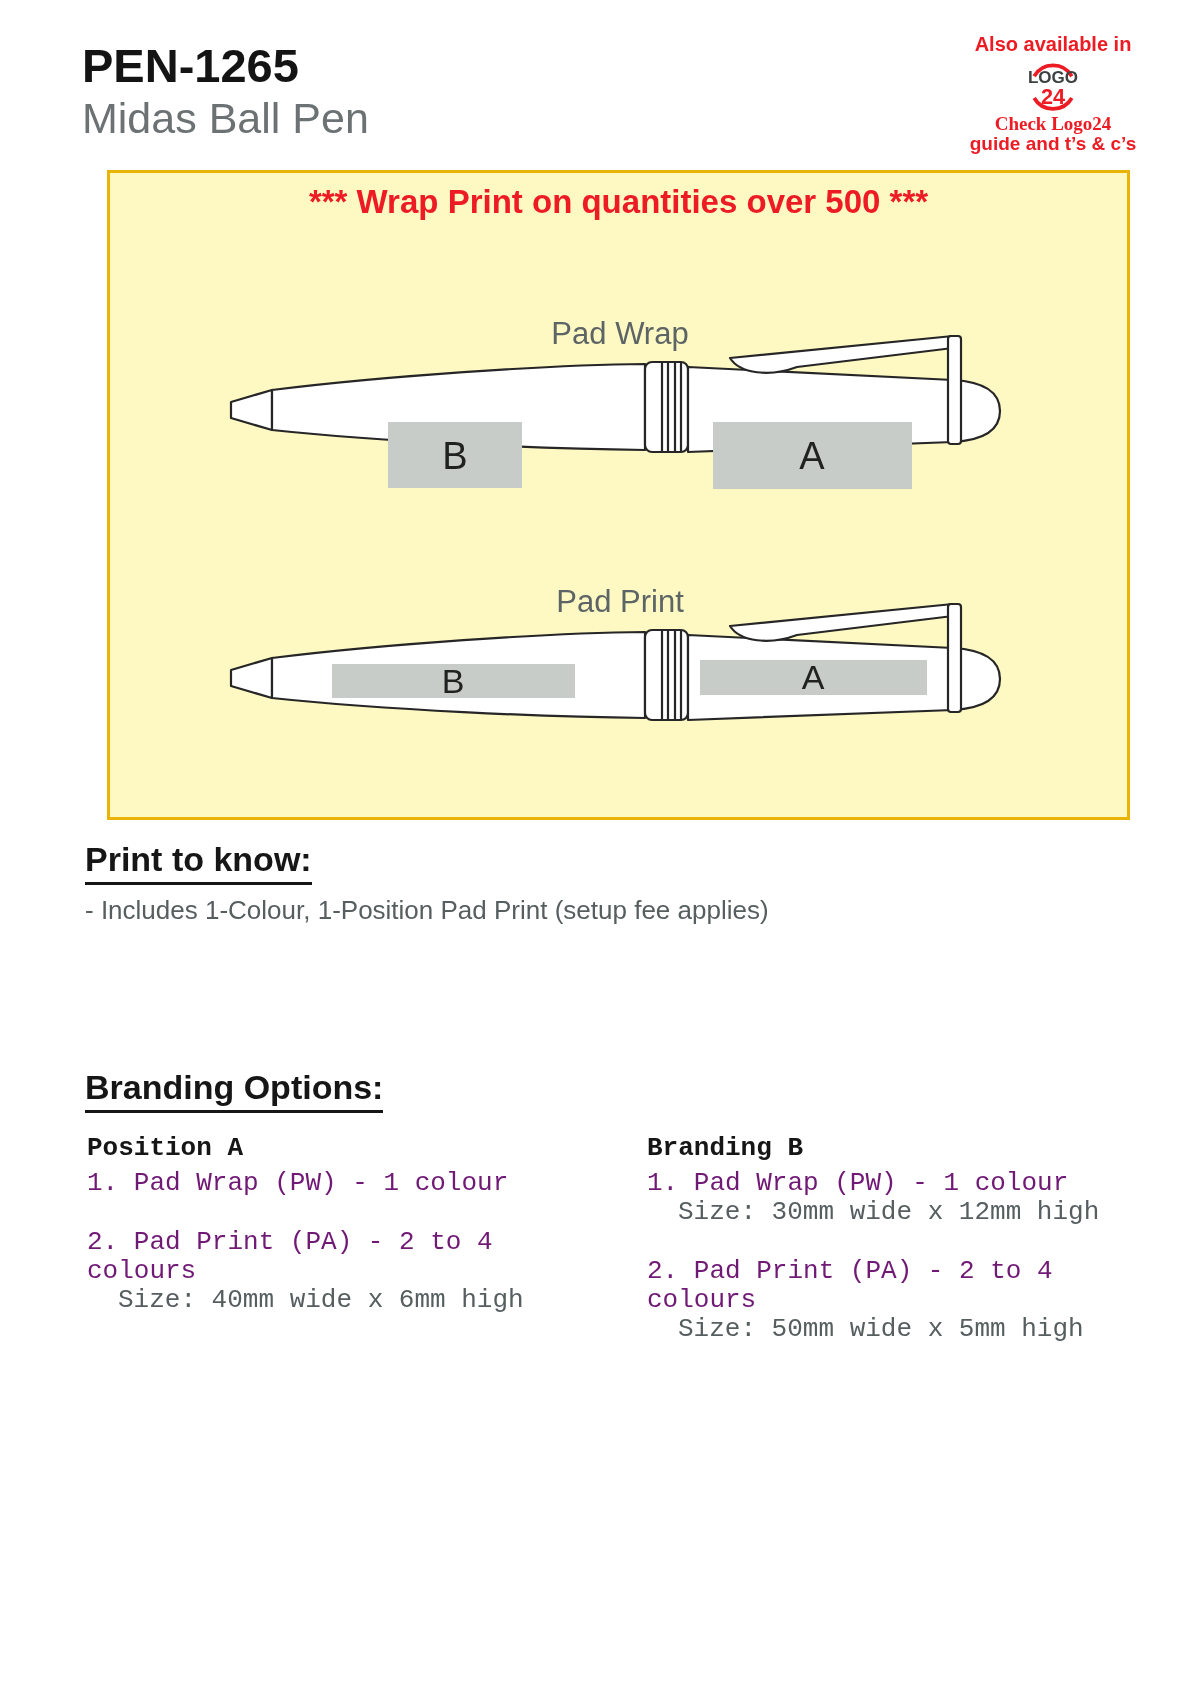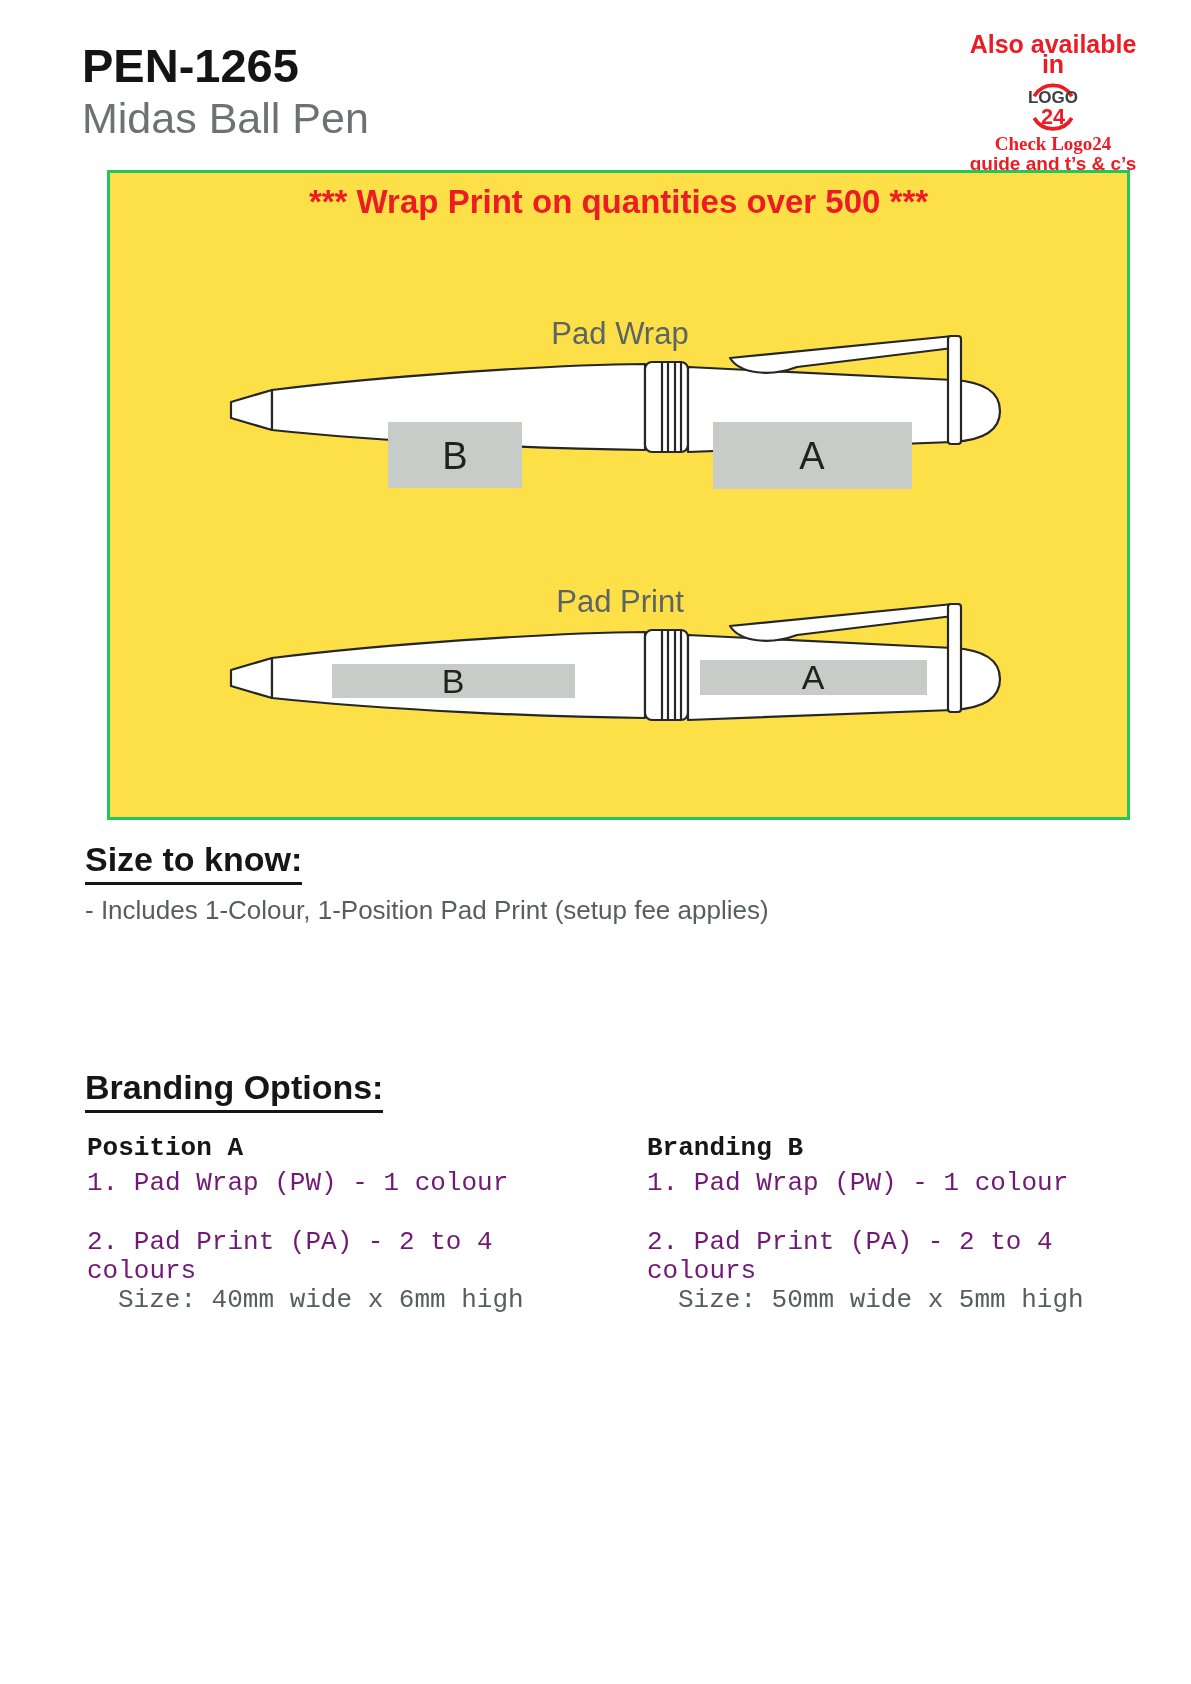--- a/index.html
+++ b/index.html
@@ -10,26 +10,26 @@
     font-family:"Liberation Sans",sans-serif;
     overflow:hidden;
     margin-left:25px;
   }
   .abs{position:absolute;}
   
   .product-code{left:57px;top:38px;font-size:47px;font-weight:bold;color:#141414;letter-spacing:0px;}
   .product-name{left:57px;top:94px;font-size:43px;color:#6c7274;text-align:right;}
   
   .logo-block{left:938px;top:34px;width:180px;text-align:center;color:#ed1c24;font-weight:bold;line-height:20px;}
-  .logo-line1{font-size:25px;margin-bottom:2px;}
+  .logo-line1{font-size:20px;margin-bottom:2px;}
   .logo-line2{font-size:19px;margin-top:2px;font-family:Liberation Serif, serif;}
   .logo-line3{font-size:19px;}
   .logo-svg{display:block;margin:0 auto;}
   
-  .main-box{left:82px;top:170px;width:1017px;height:644px;border:3px solid #22c55e;background:#fde047;}
+  .main-box{left:82px;top:170px;width:1017px;height:644px;border:3px solid #eab308;background:#fef9c3;}
   .notice{position:absolute;left:0;top:10px;width:100%;text-align:center;
           font-size:33px;font-weight:bold;color:#ed1c24;}
   .diagram-svg{position:absolute;left:65px;width:890px;height:180px;}
   .diagram-svg.wrap{top:147px;}
   .diagram-svg.print{top:407px;}
   .pen-label{font-size:31px;fill:#5c6466;font-family:"Liberation Sans",sans-serif;}
   .zone-letter-lg{font-size:38px;fill:#1f2220;font-family:"Liberation Sans",sans-serif;}
   .zone-letter-sm{font-size:34px;fill:#1f2220;font-family:"Liberation Sans",sans-serif;}
   
   .section-heading{font-size:34px;font-weight:bold;color:#161616;}
@@ -102,21 +102,21 @@
       <text class="pen-label" x="595" y="612" text-anchor="middle">Pad Print</text>
       <use href="#pen-shape" transform="translate(0,268)"></use>
       <rect x="307" y="664" width="243" height="34" fill="#c8ccc8"></rect>
       <rect x="675" y="660" width="227" height="35" fill="#c8ccc8"></rect>
       <text class="zone-letter-sm" x="428" y="693" text-anchor="middle">B</text>
       <text class="zone-letter-sm" x="788" y="689" text-anchor="middle">A</text>
     </svg>
   </div>
 
   <div class="abs section-heading need-heading">
-    <span class="u">Size to know:</span>
+    <span class="u">Print to know:</span>
   </div>
   <div class="abs need-item">- Includes 1-Colour, 1-Position Pad Print (setup fee applies)</div>
 
   <div class="abs section-heading branding-heading">
     <span class="u">Branding Options:</span>
   </div>
 
   <div class="abs pos-col a">
     <div class="pos-title">Position A</div>
     <div class="opt-block">
@@ -125,20 +125,21 @@
     <div class="opt-block">
       <div class="opt-line1">2. Pad Print (PA) - 2 to 4 colours</div>
       <div class="opt-line2">Size: 40mm wide x 6mm high</div>
     </div>
   </div>
 
   <div class="abs pos-col b">
     <div class="pos-title">Branding B</div>
     <div class="opt-block">
       <div class="opt-line1">1. Pad Wrap (PW) - 1 colour</div>
+      <div class="opt-line2">Size: 30mm wide x 12mm high</div>
     </div>
     <div class="opt-block">
       <div class="opt-line1">2. Pad Print (PA) - 2 to 4 colours</div>
       <div class="opt-line2">Size: 50mm wide x 5mm high</div>
     </div>
   </div>
 
 </div>
 
 </body></html>

